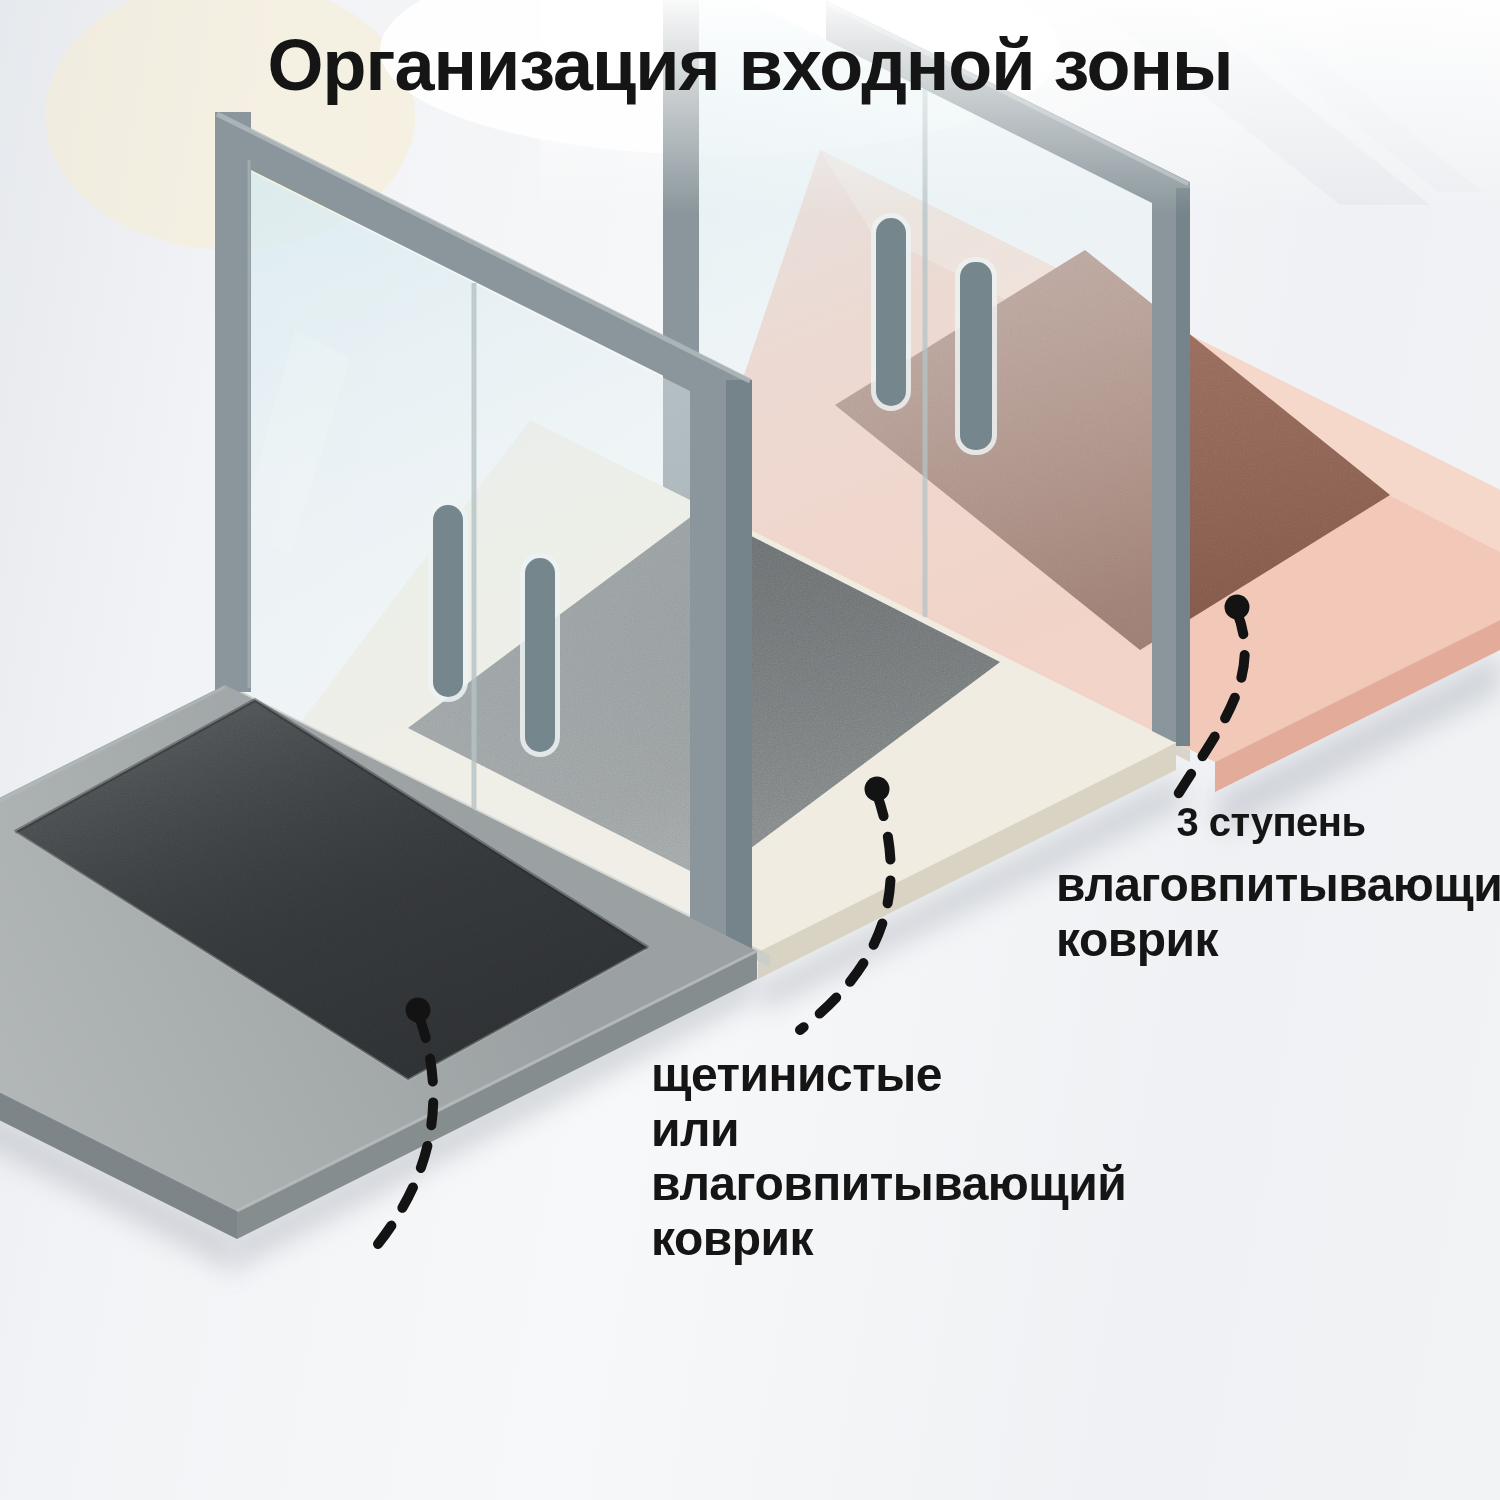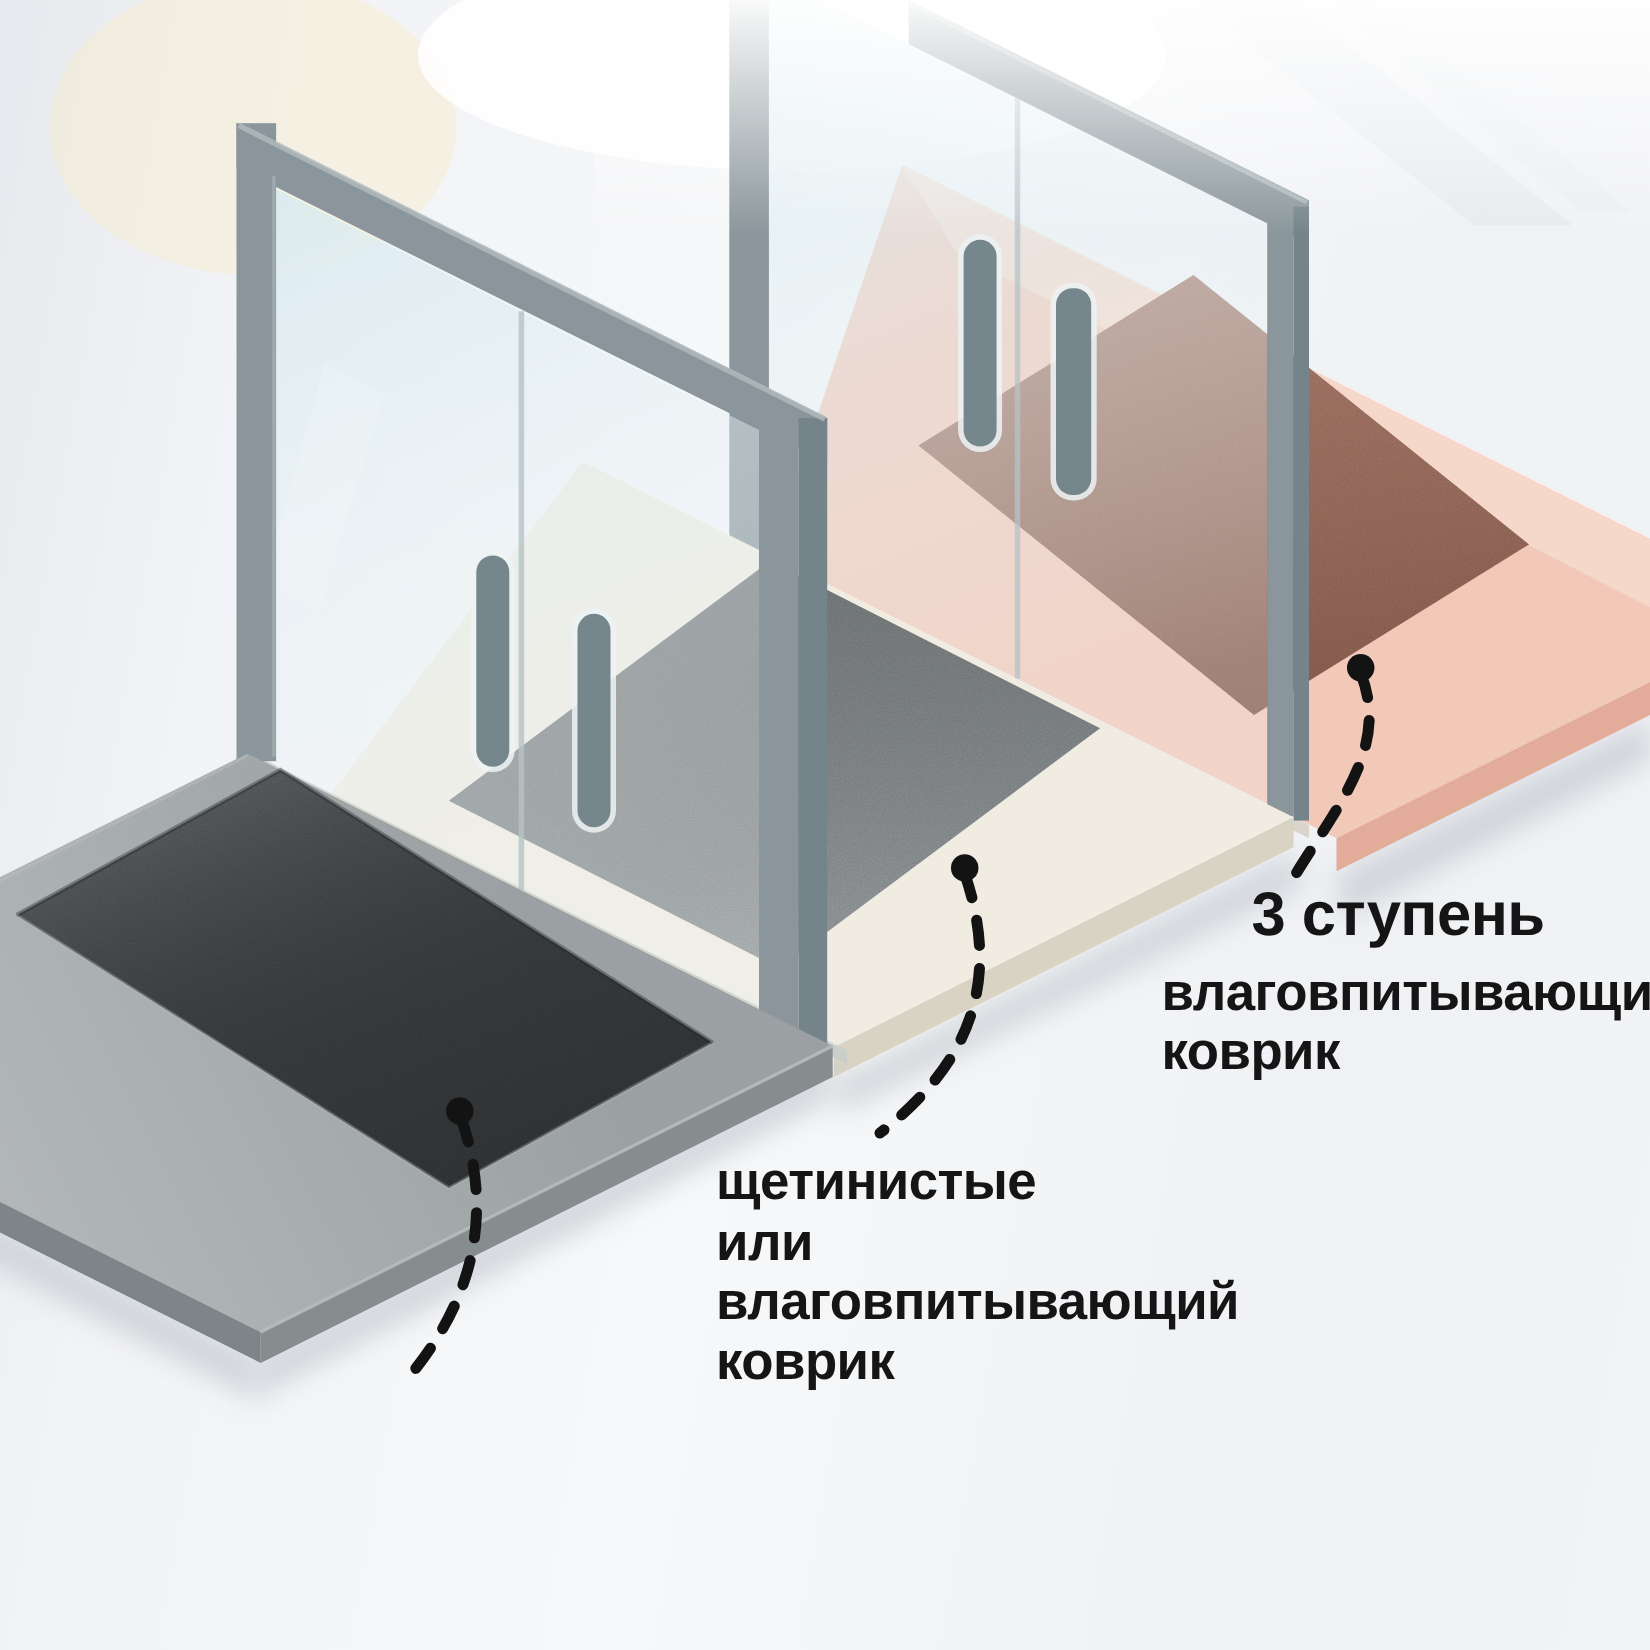--- a/index.html
+++ b/index.html
@@ -8,21 +8,21 @@
     position:relative; width:1500px; height:1500px; overflow:hidden;
     background:linear-gradient(100deg,#e6e9ed 0%, #f2f3f6 16%, #f7f8f9 46%, #eff1f4 78%, #f2f3f5 100%);
   }
   svg.scene{position:absolute; inset:0;}
   .page-title{
     position:absolute; left:0; top:28px; width:100%;
     text-align:center; font-size:72px; line-height:1.05; font-weight:700;
     letter-spacing:-1px; color:#151515;
   }
   .callout{position:absolute; color:#151515;}
-  .callout .head{font-size:56px; font-weight:700; text-align:center; letter-spacing:-0.5px; line-height:1.1;}
+  .callout .head{font-size:40px; font-weight:700; text-align:center; letter-spacing:-0.5px; line-height:1.1;}
   .callout .desc{font-size:48px; font-weight:700; text-align:left; line-height:1.14; white-space:pre-line; margin-top:14px; letter-spacing:-0.5px;}
   .callout.c1{left:158px; top:1238px; width:548px;}
   .callout.c2{left:651px; top:1034px; width:515px;}
   .callout.c3{left:1056px; top:800px;  width:430px;}
 </style>
 </head>
 <body>
 
 <div class="stage">
 
@@ -149,20 +149,21 @@
       <path d="M 877,794 C 906,880 893,958 800,1030"></path>
       <path d="M 1237,612 C 1264,680 1215,733 1174,801"></path>
     </g>
     <g fill="#131313">
       <circle cx="418" cy="1010" r="12.5"></circle>
       <circle cx="877" cy="789" r="12.5"></circle>
       <circle cx="1237" cy="607" r="12.5"></circle>
     </g>
   </svg>
 
+  <div class="page-title">Организация входной зоны</div>
 
 
   <div class="callout c2">
     <div class="desc">щетинистые
 или влаговпитывающий
 коврик</div>
   </div>
 
   <div class="callout c3">
     <div class="head">3 ступень</div>

